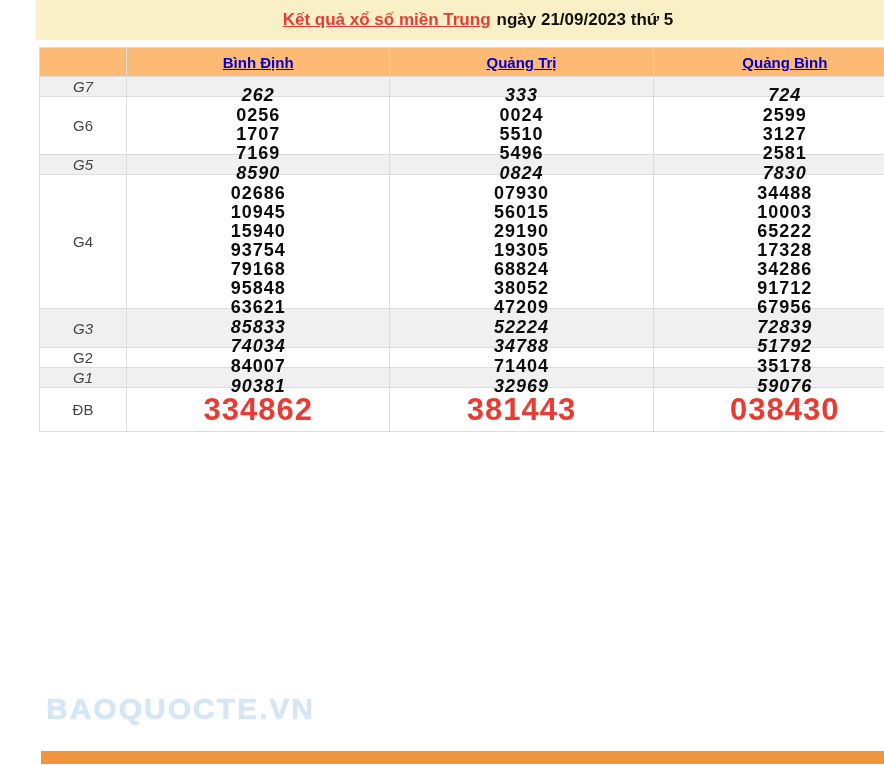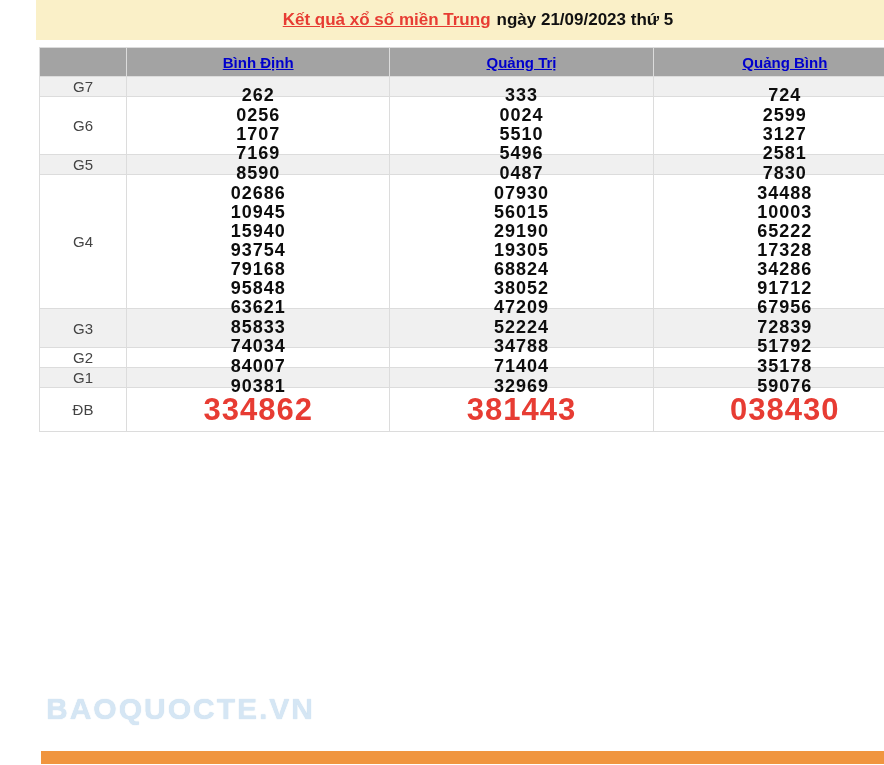--- a/index.html
+++ b/index.html
@@ -39,32 +39,32 @@
   table.results th, table.results td {
     border: 1px solid #dcdcdc;
     padding: 0;
     text-align: center;
     vertical-align: middle;
   }
   col.label-col { width: 87px; }
 
   thead th {
     height: 29px;
-    background: #a3a3a3;
+    background: #fdba74;
     font-size: 15px;
   }
   thead a.col-link {
     color: #0000cc;
     font-weight: bold;
     text-decoration: underline;
     font-size: 15px;
     cursor: pointer;
   }
 
-  tbody tr.shaded td { background: #f0f0f0; }
+  tbody tr.shaded td { background: #f0f0f0; font-style: italic; }
   td.label-cell {
     font-size: 15px;
     color: #444;
     font-weight: normal;
   }
   td.num-cell { background: #fff; }
   tr.shaded td.num-cell { background: #f0f0f0; }
 
   .num {
     height: 19px;
@@ -166,21 +166,21 @@
             <div class="num">3127</div>
             <div class="num">2581</div>
           </td>
         </tr>
         <tr class="shaded">
           <td class="label-cell">G5</td>
           <td class="num-cell">
             <div class="num">8590</div>
           </td>
           <td class="num-cell">
-            <div class="num">0487</div>
+            <div class="num">0824</div>
           </td>
           <td class="num-cell">
             <div class="num">7830</div>
           </td>
         </tr>
         <tr>
           <td class="label-cell">G4</td>
           <td class="num-cell">
             <div class="num">02686</div>
             <div class="num">10945</div>

